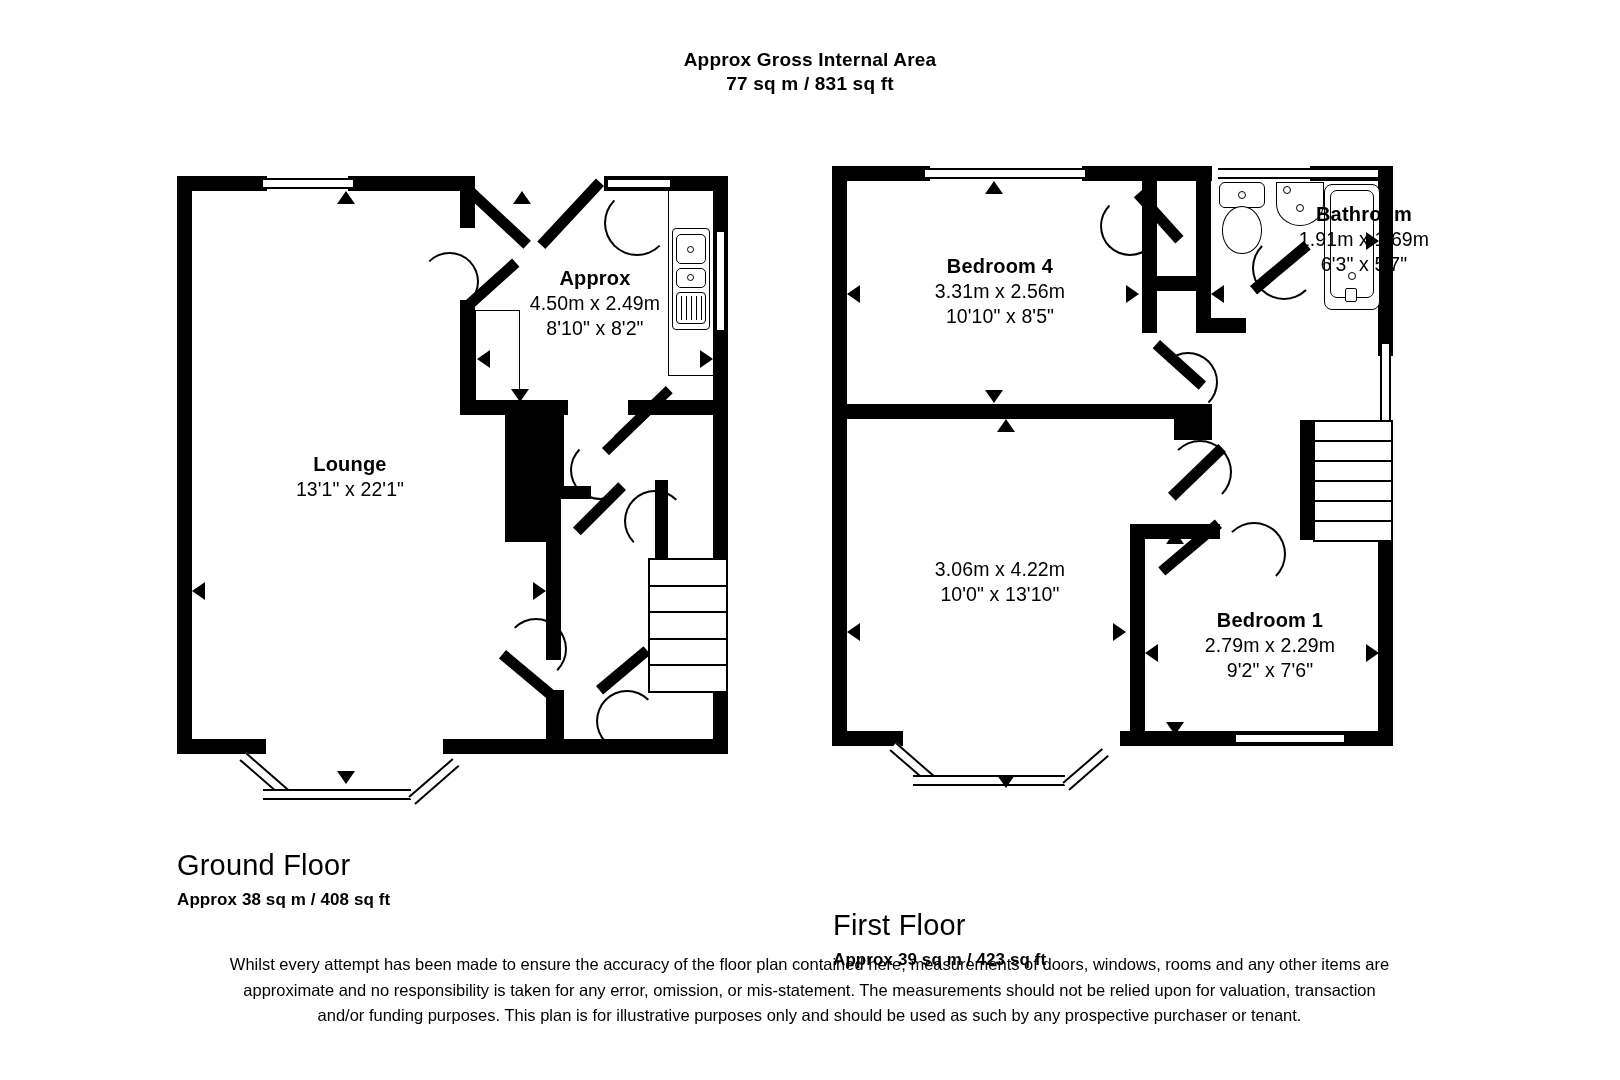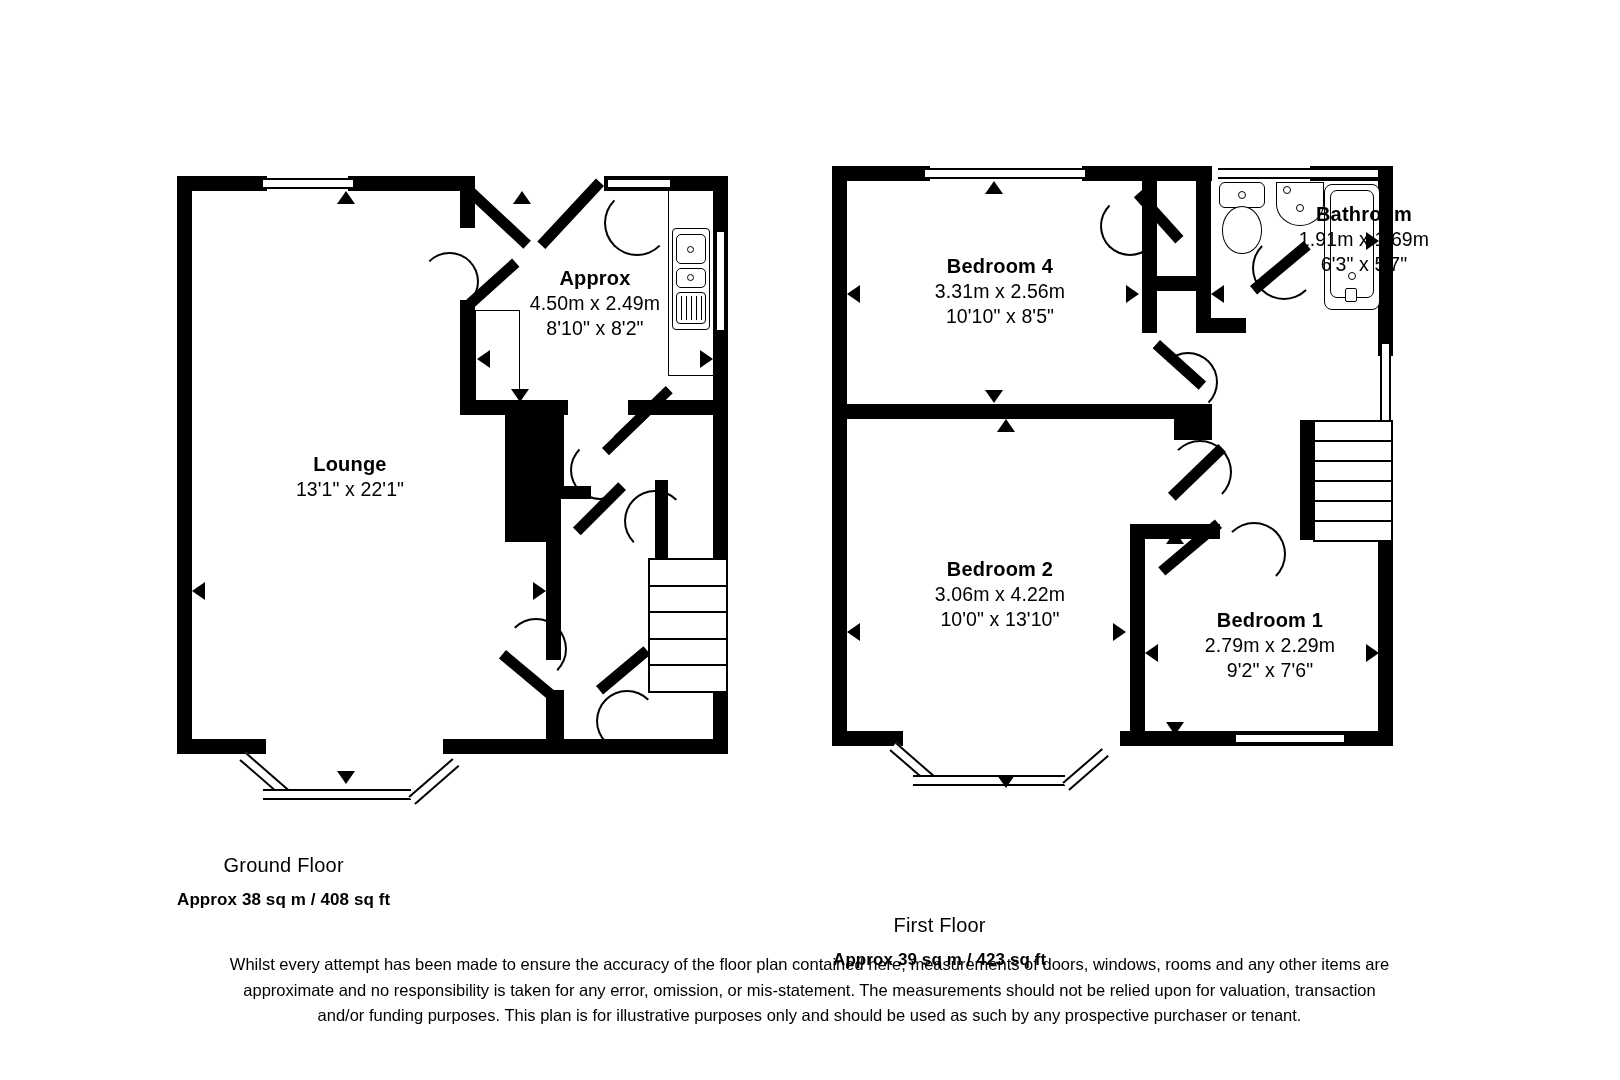--- a/index.html
+++ b/index.html
@@ -47,32 +47,36 @@
   .stairs{position:absolute;box-sizing:border-box;border:2.5px solid #000;background:#fff;display:flex;flex-direction:column;}
   .stairs .tread{flex:1 1 auto;border-bottom:2.5px solid #000;}
   .stairs .tread:last-child{border-bottom:none;}
 
   
   .fx{position:absolute;box-sizing:border-box;}
   .fx-line{border:1.6px solid #000;background:#fff;}
 
   
   .floor-cap{position:absolute;white-space:nowrap;}
-  .floor-cap .t{font-size:20px;font-weight:normal;letter-spacing:.2px;line-height:34px;text-align:center;}
+  .floor-cap .t{font-size:29px;font-weight:normal;letter-spacing:.2px;line-height:34px;}
   .floor-cap .s{font-size:17px;font-weight:bold;letter-spacing:.1px;line-height:24px;margin-top:6px;}
 
   
   .disclaimer{position:absolute;left:227px;top:932px;width:1165px;text-align:center;
     font-size:16.5px;line-height:25.5px;letter-spacing:0;margin-top:20px;}
 </style>
 </head>
 <body>
 
 <div class="stage">
 
+  <div class="header">
+    <div class="l1">Approx Gross Internal Area</div>
+    <div class="l2">77 sq m / 831 sq ft</div>
+  </div>
 
   <div>
 
     <div class="wall" style="left:177px;top:176px;width:15px;height:578px;"></div>
     <div class="wall" style="left:177px;top:176px;width:90px;height:15px;"></div>
     <div class="wall" style="left:348px;top:176px;width:120px;height:15px;"></div>
     <div class="wall" style="left:604px;top:176px;width:124px;height:15px;"></div>
     <div class="wall" style="left:713px;top:176px;width:15px;height:578px;"></div>
     <div class="wall" style="left:177px;top:739px;width:80px;height:15px;"></div>
     <div class="wall" style="left:455px;top:739px;width:273px;height:15px;"></div>
@@ -247,21 +251,20 @@
       <div class="nm">Bedroom 4</div>
       <div class="dm">3.31m x 2.56m</div>
       <div class="dm">10'10" x 8'5"</div>
     </div>
     <div class="room-label" style="left:1228px;top:202px;width:272px;">
       <div class="nm">Bathroom</div>
       <div class="dm">1.91m x 1.69m</div>
       <div class="dm">6'3" x 5'7"</div>
     </div>
     <div class="room-label" style="left:855px;top:557px;width:290px;">
-      <div class="nm">Bedroom 2</div>
       <div class="dm">3.06m x 4.22m</div>
       <div class="dm">10'0" x 13'10"</div>
     </div>
     <div class="room-label" style="left:1125px;top:608px;width:290px;">
       <div class="nm">Bedroom 1</div>
       <div class="dm">2.79m x 2.29m</div>
       <div class="dm">9'2" x 7'6"</div>
     </div>
   </div>
 

